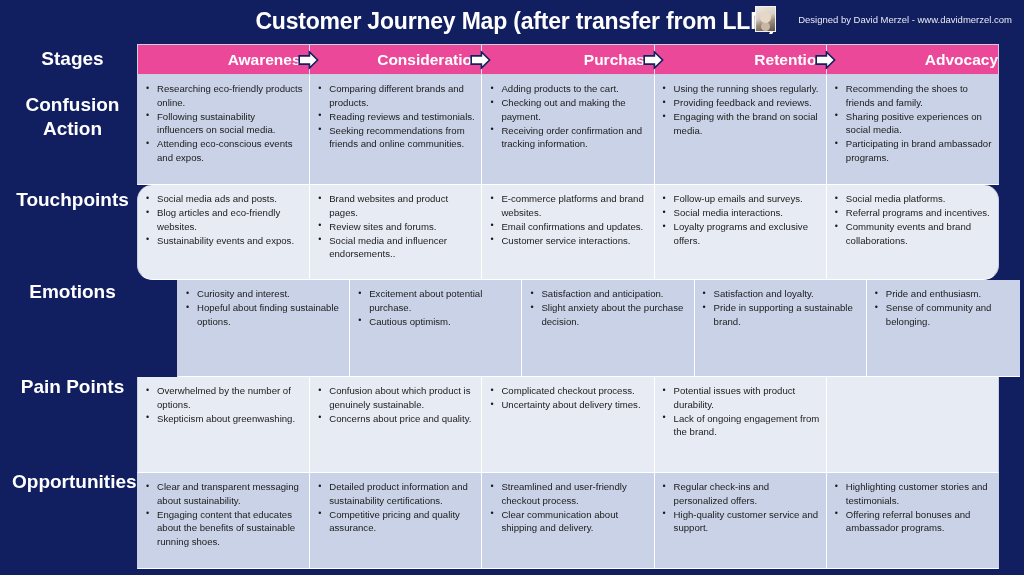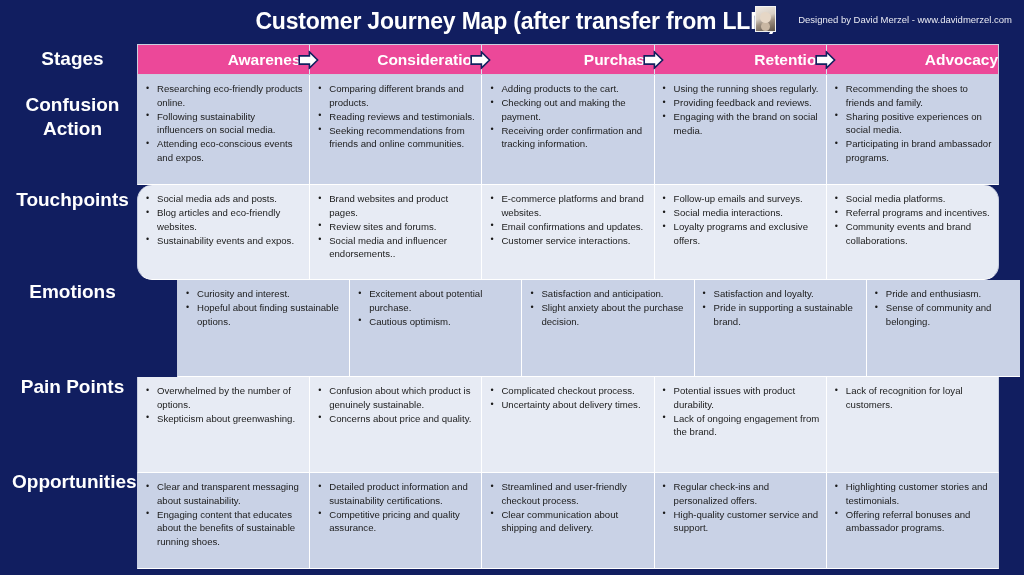--- a/index.html
+++ b/index.html
@@ -364,21 +364,20 @@
         </ul>
       </div>
       <div class="grid-cell">
         <ul class="bullets">
           <li>Potential issues with product durability.</li>
           <li>Lack of ongoing engagement from the brand.</li>
         </ul>
       </div>
       <div class="grid-cell">
         <ul class="bullets">
-          <li>Lack of recognition for loyal customers.</li>
         </ul>
       </div>
     </div>
 
     <div class="grid-row shade-a" style="top:429px; height:96px;">
       <div class="grid-cell">
         <ul class="bullets">
           <li>Clear and transparent messaging about sustainability.</li>
           <li>Engaging content that educates about the benefits of sustainable running shoes.</li>
         </ul>

